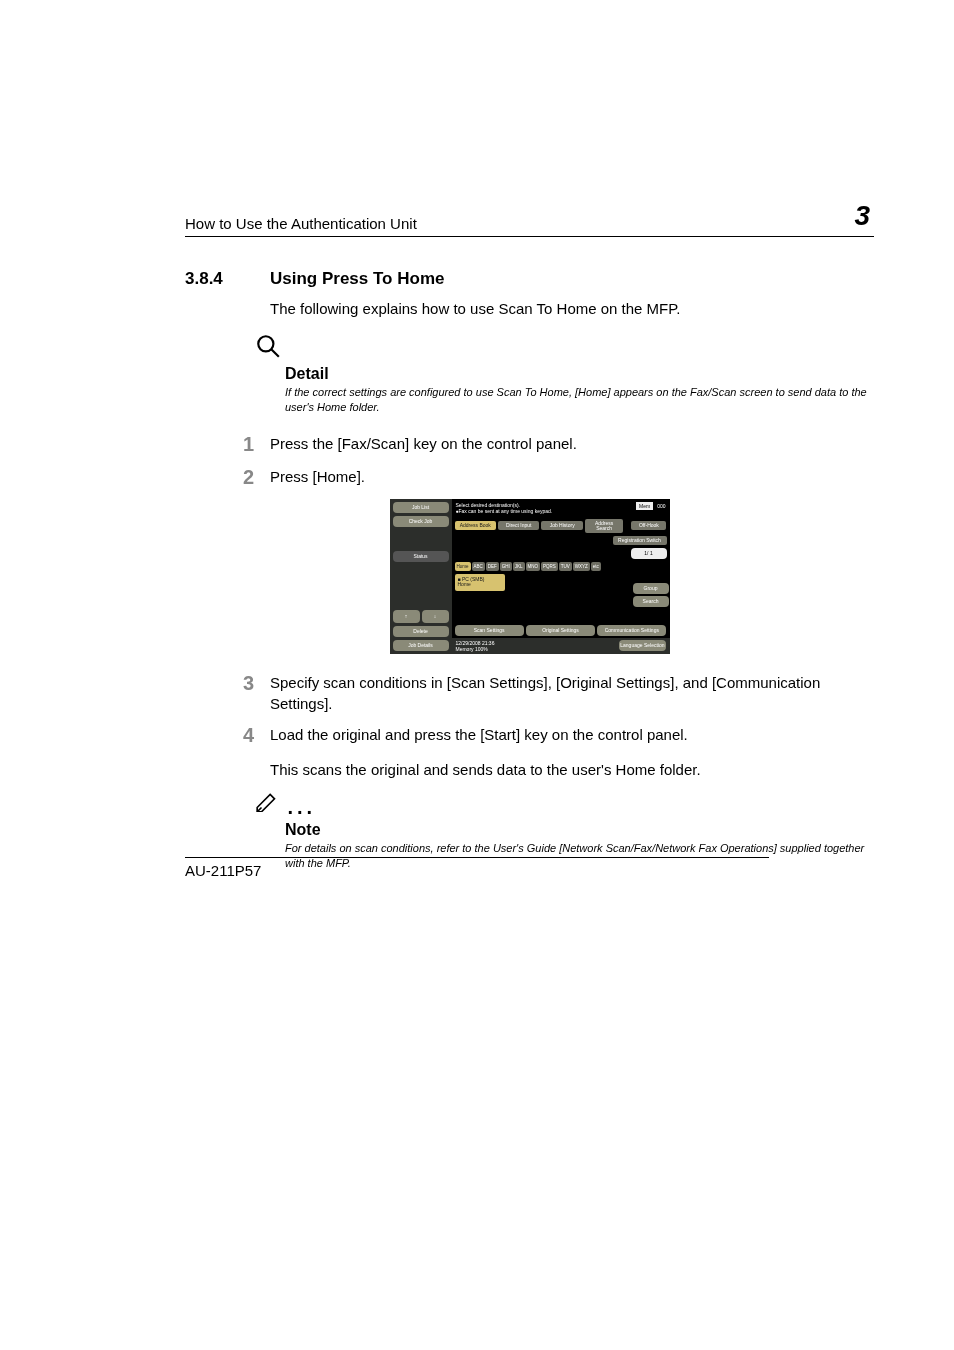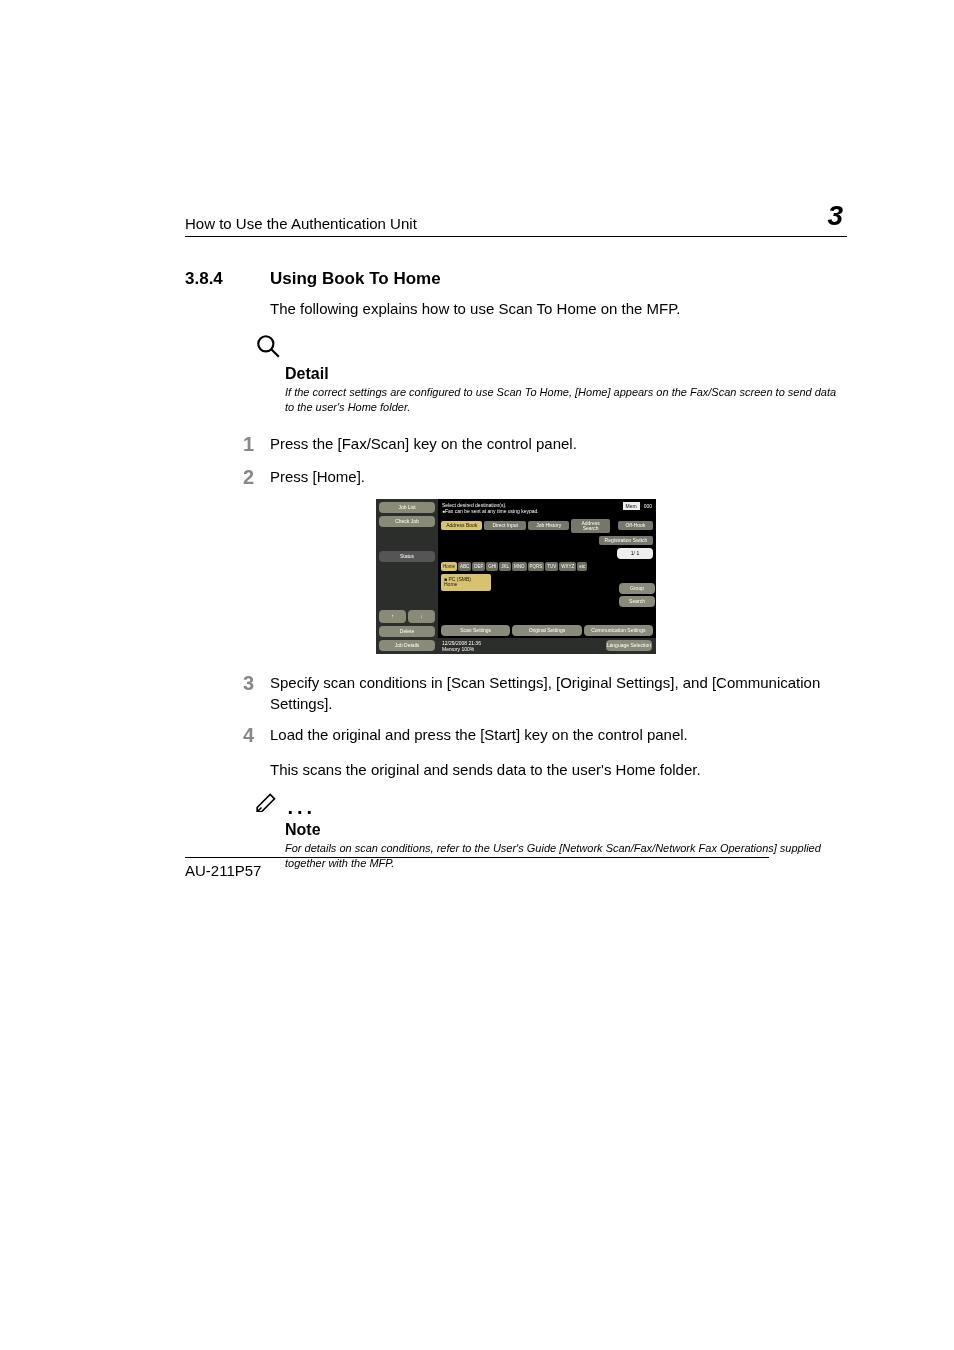--- a/index.html
+++ b/index.html
@@ -8,21 +8,21 @@
     background: #fff;
     font-family: Arial, Helvetica, sans-serif;
     color: #000;
     width: 954px;
   }
   .page {
     width: 954px;
     height: 1024px;
     position: relative;
     box-sizing: border-box;
-    padding: 200px 107px 0 185px;
+    padding: 200px 80px 0 185px;
   }
   .running-header {
     display: flex;
     justify-content: space-between;
     align-items: flex-end;
     border-bottom: 1px solid #000;
     padding-bottom: 4px;
     margin-bottom: 32px;
   }
   .running-header-text {
@@ -229,21 +229,21 @@
 
 <div class="page">
 
   <div class="running-header">
     <span class="running-header-text">How to Use the Authentication Unit</span>
     <span class="chapter-number">3</span>
   </div>
 
   <div class="section-row">
     <span class="section-number">3.8.4</span>
-    <span class="section-title">Using Book To Home</span>
+    <span class="section-title">Using Press To Home</span>
   </div>
 
   <div class="body-text">The following explains how to use Scan To Home on the MFP.</div>
 
   <div class="callout-icon-row">
     <span class="magnifier-icon">
       <svg viewBox="0 0 24 24">
           <circle cx="10" cy="10" r="7" fill="none" stroke="#000" stroke-width="2"></circle>
           <line x1="15" y1="15" x2="22" y2="22" stroke="#000" stroke-width="2"></line>
         </svg>

